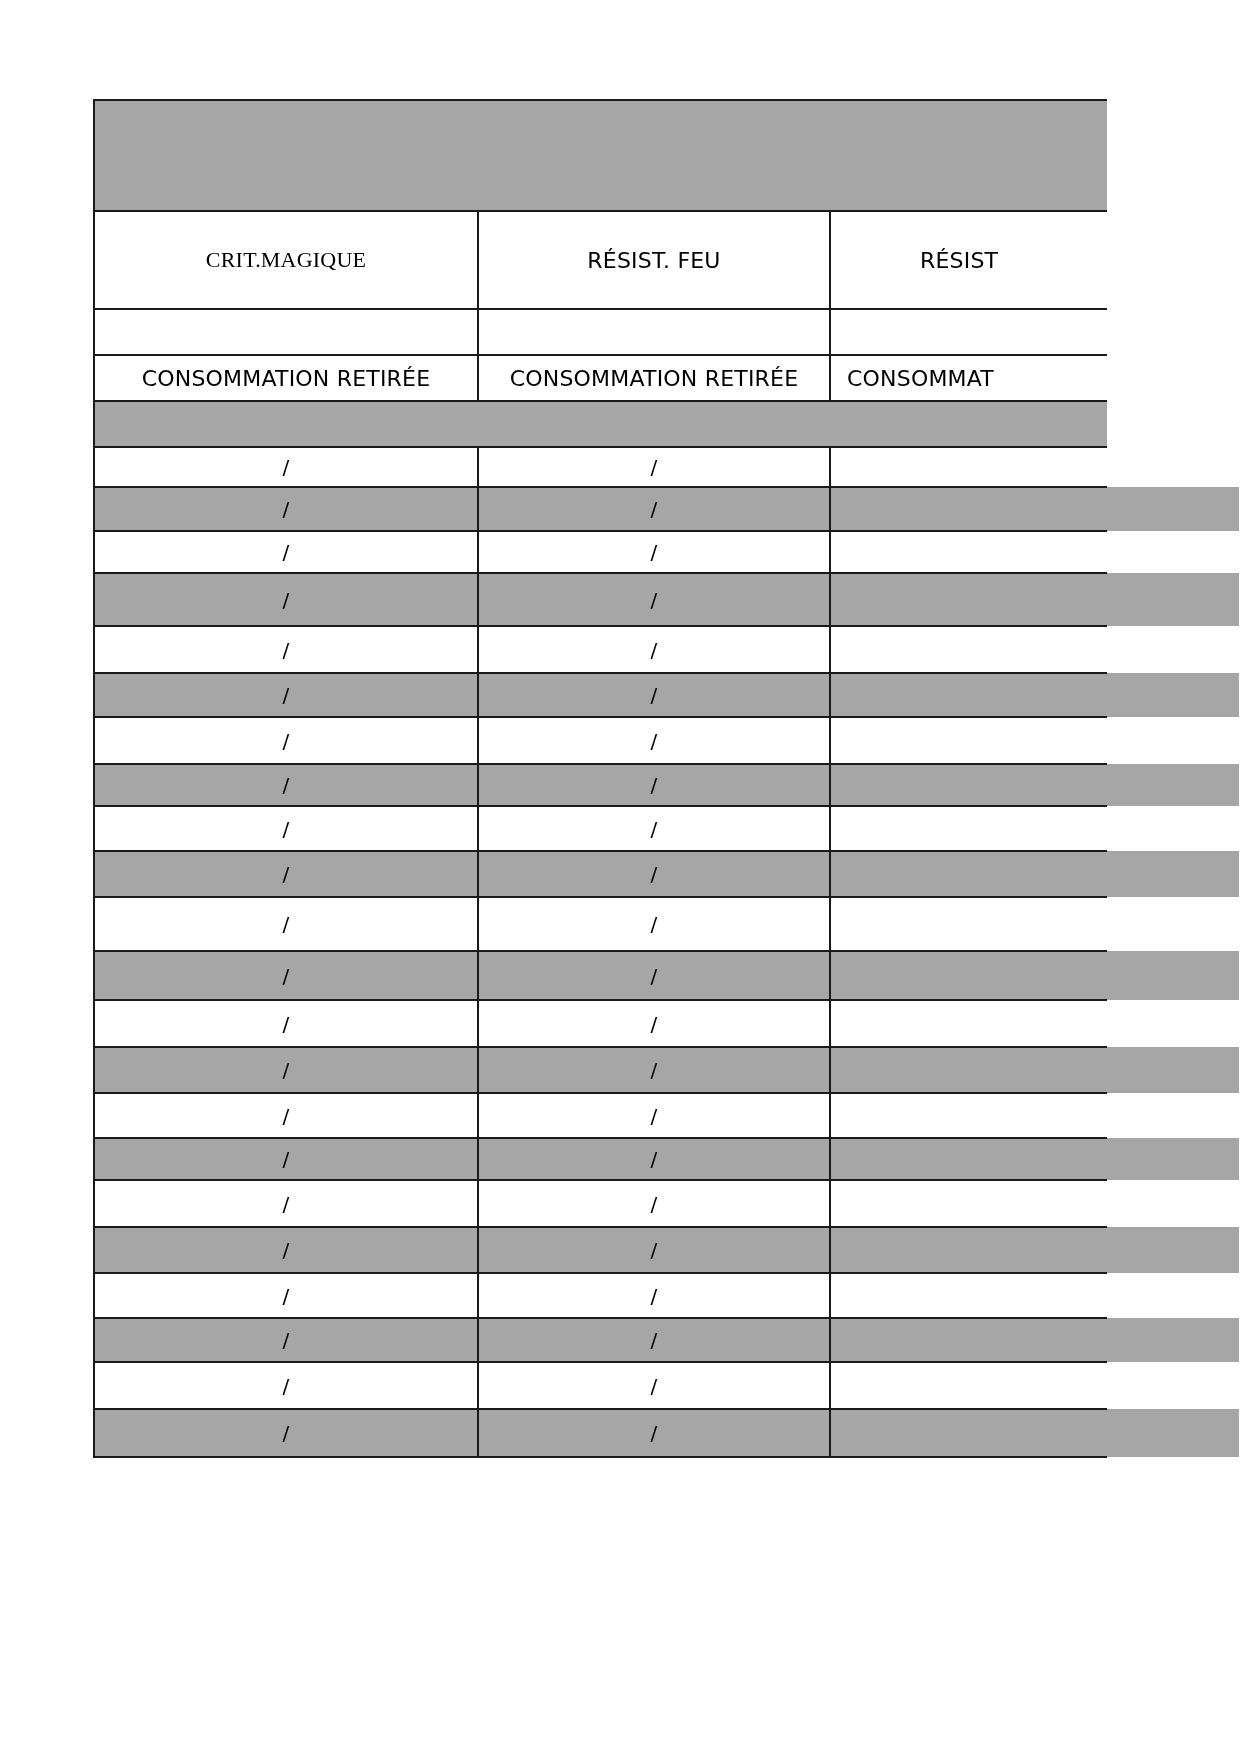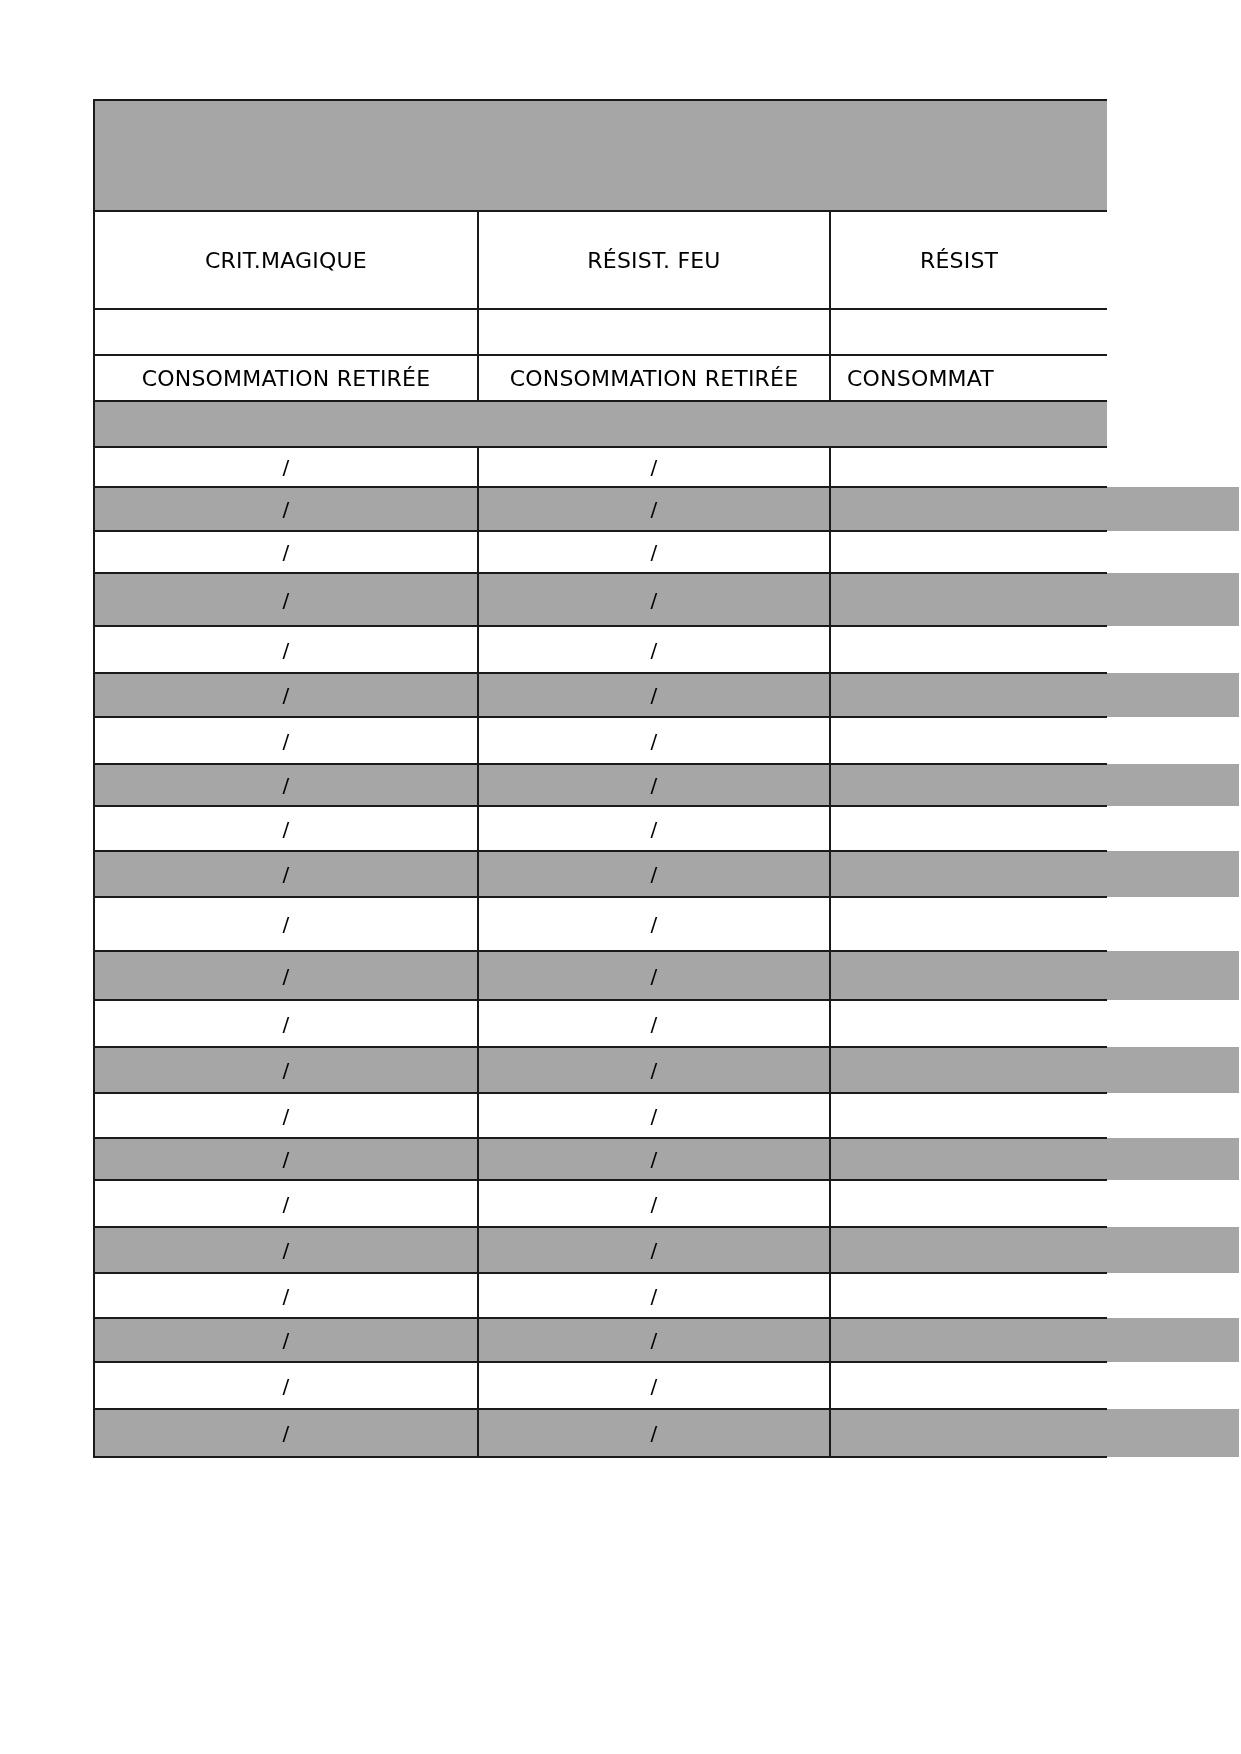--- a/index.html
+++ b/index.html
@@ -13,21 +13,21 @@
   .slash { font-size:20px; }
 </style>
 </head>
 <body>
 
 <div id="sheet"></div>
 
 <div class="clip">
     <div class="band" style="left: 94px; top: 100px; width: 1013px; height: 111px;"></div>
     <div class="band" style="left: 94px; top: 401px; width: 1013px; height: 46px;"></div>
-    <div class="cell" style="left: 94px; top: 211px; width: 384px; height: 98px;">CRIT.MAGIQUE</div>
+    <div class="cell" style="left: 94px; top: 211px; width: 384px; height: 98px; font-family: Liberation Serif, serif;">CRIT.MAGIQUE</div>
     <div class="cell" style="left: 478px; top: 211px; width: 352px; height: 98px;">RÉSIST. FEU</div>
     <div class="cell" style="left: 830px; top: 211px; width: 240px; height: 98px; justify-content: flex-start; padding-left: 90px;">RÉSIST</div>
     <div class="cell" style="left: 94px; top: 309px; width: 384px; height: 46px;"></div>
     <div class="cell" style="left: 478px; top: 309px; width: 352px; height: 46px;"></div>
     <div class="cell" style="left: 830px; top: 309px; width: 240px; height: 46px; justify-content: flex-start; padding-left: 32px;"></div>
     <div class="cell" style="left: 94px; top: 355px; width: 384px; height: 46px;">CONSOMMATION RETIRÉE</div>
     <div class="cell" style="left: 478px; top: 355px; width: 352px; height: 46px;">CONSOMMATION RETIRÉE</div>
     <div class="cell" style="left: 830px; top: 355px; width: 240px; height: 46px; justify-content: flex-start; padding-left: 17px;">CONSOMMAT</div>
     <div class="" style="position: absolute; left: 94px; top: 447px; width: 1013px; height: 40px; background: transparent;"></div>
     <div class="cell slash" style="left: 94px; top: 447px; width: 384px; height: 40px;">/</div>

